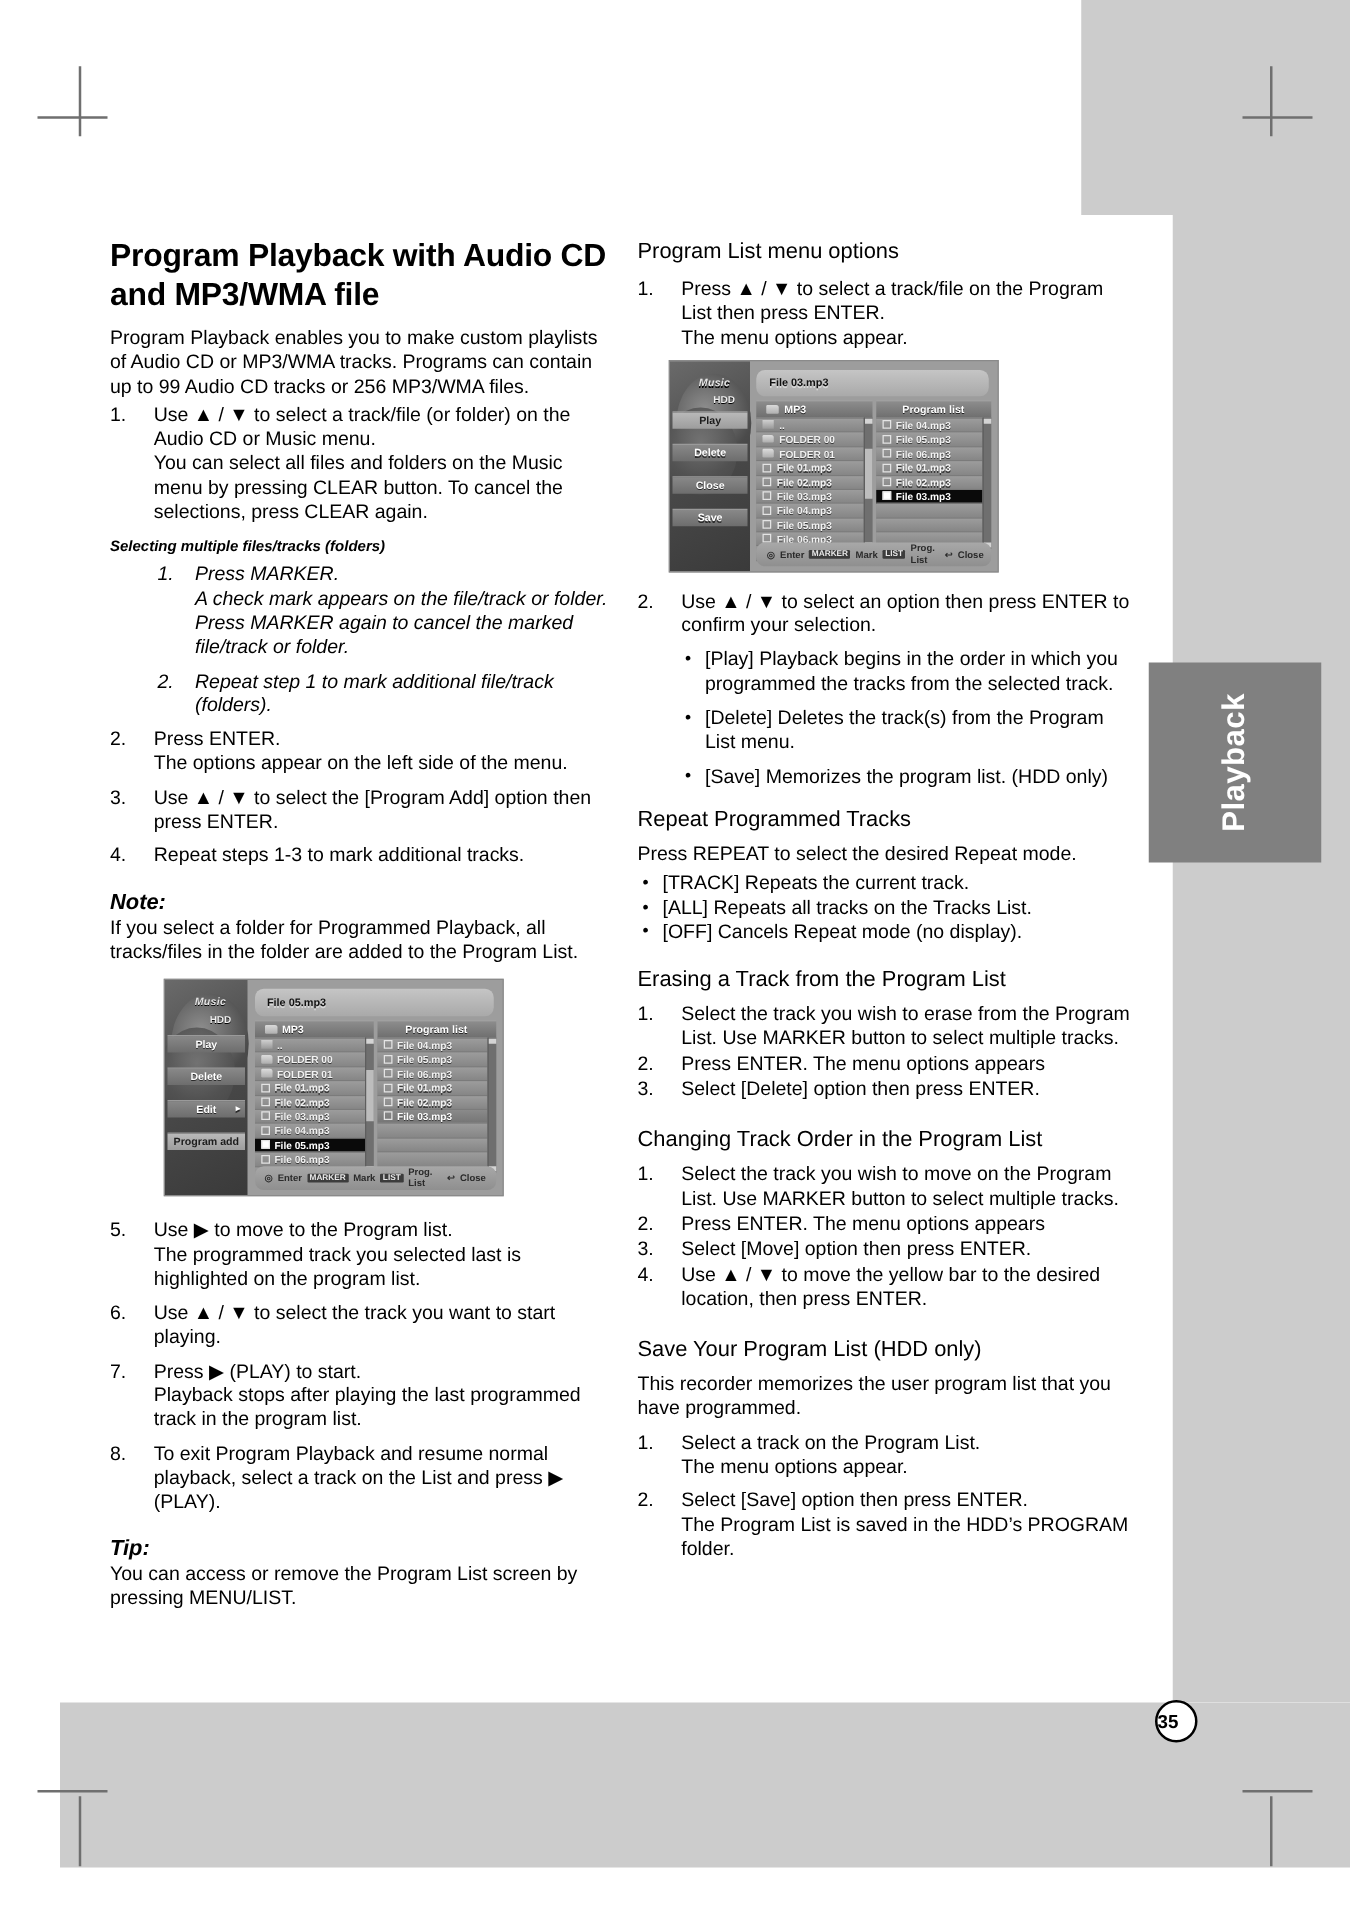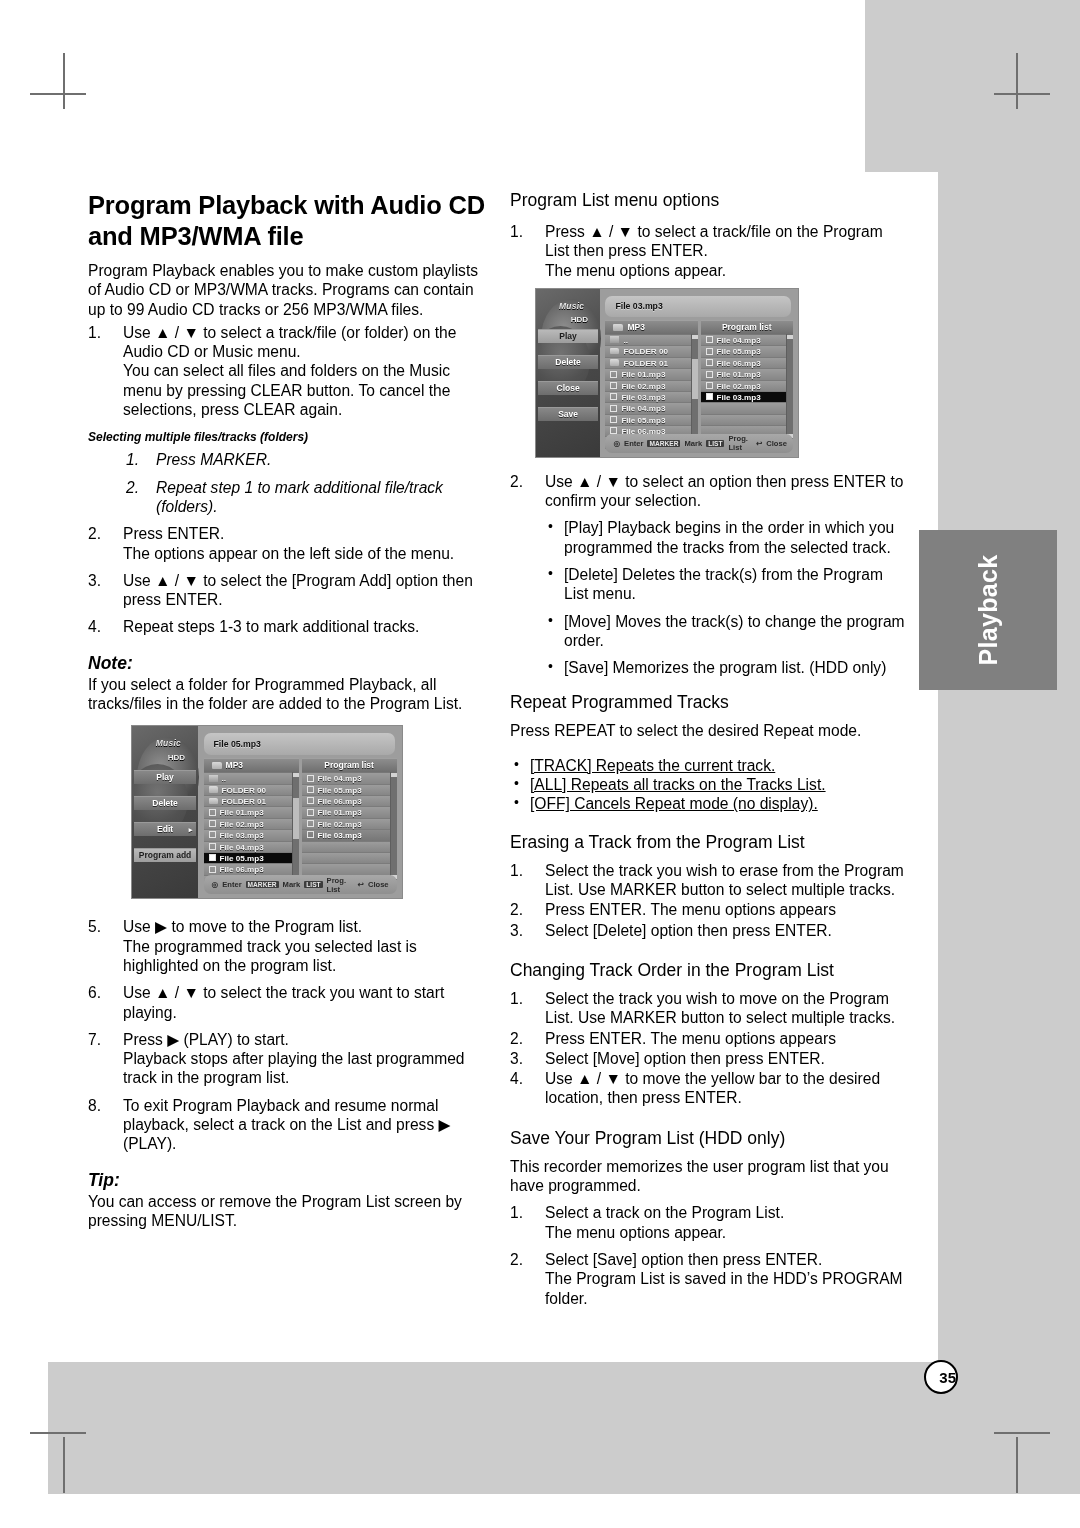--- a/index.html
+++ b/index.html
@@ -72,21 +72,21 @@
   }
 
   
   .page-num {
     position: absolute;
     left: 924px; top: 1360px;
     width: 30px; height: 30px;
     border: 2.5px solid #000;
     border-radius: 50%;
     background: #fff;
-    display: flex; align-items: center; justify-content: flex-end;
+    display: flex; align-items: center; justify-content: flex-start;
     font-size: 15px; font-weight: bold;
   }
 
   
   .col {
     position: absolute;
     top: 190px;
     width: 400px;
   }
   .col-left  { left: 88px; }
@@ -408,20 +408,21 @@
       <span>You can select all files and folders on the Music menu by pressing CLEAR button. To cancel the selections, press CLEAR again.</span>
     </li>
   </ol>
 
   <h3 class="ital">Selecting multiple files/tracks (folders)</h3>
 
   <ol class="substeps">
     <li>
       <span class="num">1.</span>
       <span>Press MARKER.</span><br>
+      <span>A check mark appears on the file/track or folder. Press MARKER again to cancel the marked file/track or folder.</span>
     </li>
     <li>
       <span class="num">2.</span>
       <span>Repeat step 1 to mark additional file/track (folders).</span>
     </li>
   </ol>
 
   <ol class="steps">
     <li>
       <span class="num">2.</span>
@@ -631,27 +632,26 @@
   <ol class="steps" style="margin-top:14px;">
     <li>
       <span class="num">2.</span>
       <span>Use ▲ / ▼ to select an option then press ENTER to confirm your selection.</span>
     </li>
   </ol>
 
   <ul class="bullets">
     <li>[Play] Playback begins in the order in which you programmed the tracks from the selected track.</li>
     <li>[Delete] Deletes the track(s) from the Program List menu.</li>
-    <li>[Move] Moves the track(s) to change the program order.</li>
     <li>[Save] Memorizes the program list. (HDD only)</li>
   </ul>
 
   <h2 class="head tight" style="margin-top:14px;">Repeat Programmed Tracks</h2>
   <p class="para">Press REPEAT to select the desired Repeat mode.</p>
-  <ul class="bullets nogap" style="margin-top:16px;text-decoration:underline;">
+  <ul class="bullets nogap" style="margin-top:4px;">
     <li>[TRACK] Repeats the current track.</li>
     <li>[ALL] Repeats all tracks on the Tracks List.</li>
     <li>[OFF] Cancels Repeat mode (no display).</li>
   </ul>
 
   <h2 class="head tight" style="margin-top:18px;">Erasing a Track from the Program List</h2>
   <ol class="steps tight">
     <li>
       <span class="num">1.</span>
       <span>Select the track you wish to erase from the Program List. Use MARKER button to select multiple tracks.</span>

